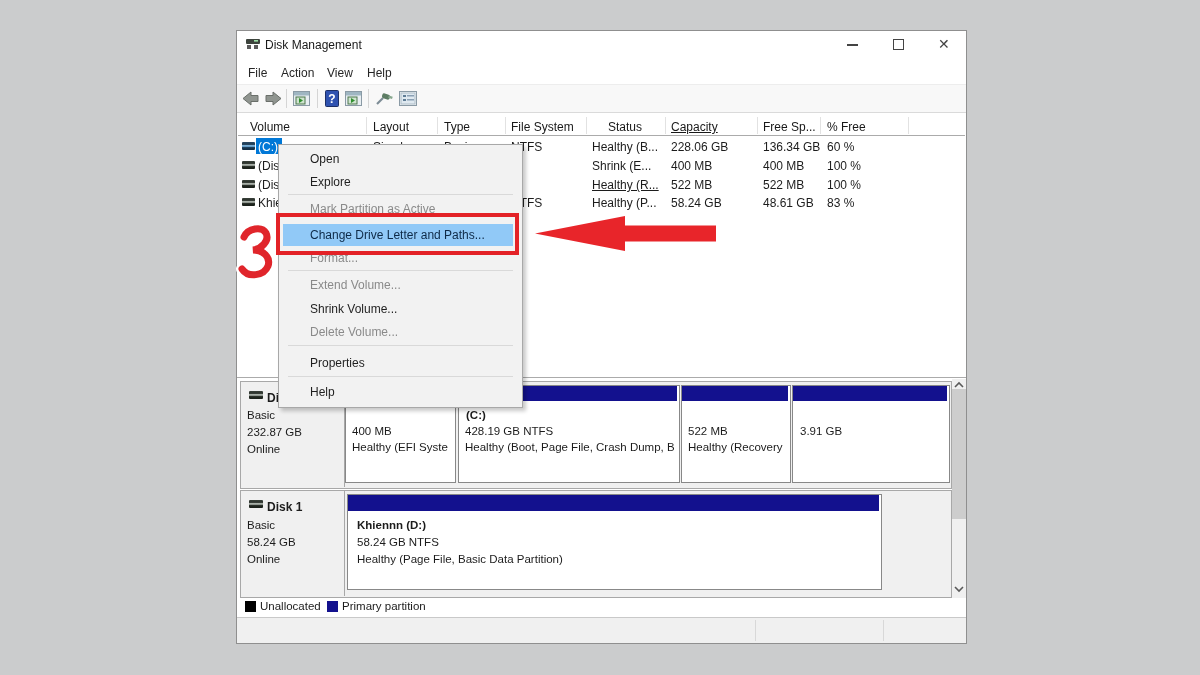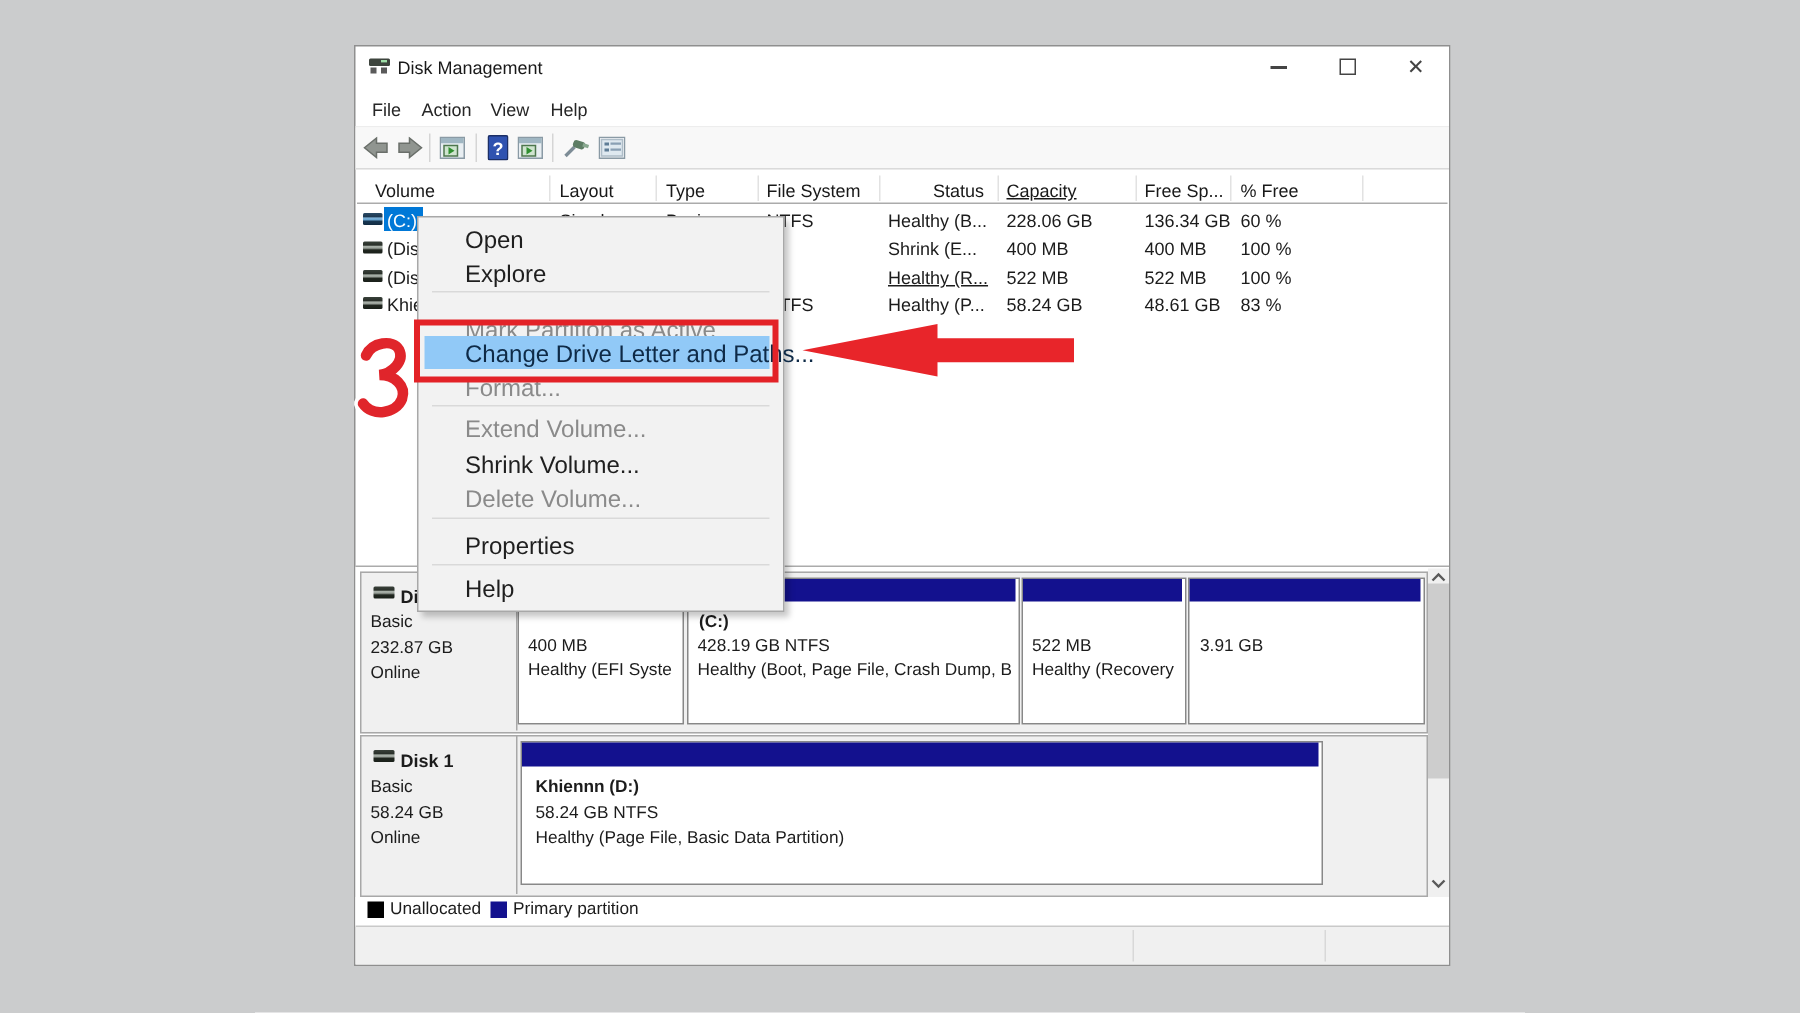--- a/index.html
+++ b/index.html
@@ -9,21 +9,21 @@
   .t11{font-size:11.5px;color:#1c1c1c;white-space:nowrap;}
   .win{left:236px;top:30px;width:729px;height:612px;background:#fff;border:1px solid #8f8f8f;}
   .titletxt{left:265px;top:38px;font-size:12px;color:#191919;}
   .menutxt{top:66px;font-size:12px;color:#262626;}
   .colsep{width:1px;background:#e2e2e2;top:117px;height:17px;}
   .hdrtxt{top:120px;font-size:12px;color:#191919;white-space:nowrap;}
   .diskicon{width:13px;height:8px;border-radius:1px;background:linear-gradient(to bottom,#39413a 0%,#2a302a 30%,#aab2aa 42%,#9aa19a 55%,#20261f 70%,#1a201a 100%);}
   .navy{background:#13118e;}
   .pbox{background:#fff;border:1px solid #888;}
   .ptxt{font-size:11.5px;color:#1c1c1c;white-space:nowrap;overflow:hidden;}
-  .mitem{left:310px;font-size:16px;color:#1f1f1f;white-space:nowrap;}
+  .mitem{left:310px;font-size:12px;color:#1f1f1f;white-space:nowrap;}
   .mdis{color:#8a8a8a;}
   .msep{left:288px;width:225px;height:1px;background:#d9d9d9;}
 </style>
 </head>
 <body>
 
 <div class="abs win"></div>
 
 <svg class="abs" style="left:245px;top:37px;" width="16" height="14" viewBox="0 0 16 14">
   <rect x="1" y="2" width="14" height="5" rx="1" fill="#3d443d"></rect>
@@ -78,21 +78,21 @@
   <rect x="8" y="4" width="7" height="1.5" fill="#8aa0b4"></rect>
   <rect x="4" y="8" width="3" height="2" fill="#5f7d96"></rect>
   <rect x="8" y="8" width="7" height="1.5" fill="#8aa0b4"></rect>
 </svg>
 
 <div class="abs" style="left:238px;top:135px;width:727px;height:1px;background:#ababab;"></div>
 <div class="abs hdrtxt" style="left:250px;">Volume</div>
 <div class="abs hdrtxt" style="left:373px;">Layout</div>
 <div class="abs hdrtxt" style="left:444px;">Type</div>
 <div class="abs hdrtxt" style="left:511px;">File System</div>
-<div class="abs hdrtxt" style="left:622px;">Status</div>
+<div class="abs hdrtxt" style="left:608px;">Status</div>
 <div class="abs hdrtxt" style="left:671px;text-decoration:underline;">Capacity</div>
 <div class="abs hdrtxt" style="left:763px;">Free Sp...</div>
 <div class="abs hdrtxt" style="left:827px;">% Free</div>
 <div class="abs colsep" style="left:366px;"></div>
 <div class="abs colsep" style="left:437px;"></div>
 <div class="abs colsep" style="left:505px;"></div>
 <div class="abs colsep" style="left:586px;"></div>
 <div class="abs colsep" style="left:665px;"></div>
 <div class="abs colsep" style="left:757px;"></div>
 <div class="abs colsep" style="left:820px;"></div>
@@ -193,21 +193,21 @@
 <div class="abs t11" style="left:342px;top:600px;">Primary partition</div>
 
 <div class="abs" style="left:237px;top:618px;width:729px;height:25px;background:#f0f0f0;"></div>
 <div class="abs" style="left:755px;top:620px;width:1px;height:21px;background:#d8d8d8;"></div>
 <div class="abs" style="left:883px;top:620px;width:1px;height:21px;background:#d8d8d8;"></div>
 
 <div class="abs" style="left:278px;top:144px;width:243px;height:262px;background:#f2f2f2;border:1px solid #a8a8a8;box-shadow:3px 3px 4px rgba(0,0,0,0.22);"></div>
 <div class="abs mitem" style="top:152px;">Open</div>
 <div class="abs mitem" style="top:175px;">Explore</div>
 <div class="abs msep" style="top:194px;"></div>
-<div class="abs mitem mdis" style="top:212px;text-align:right;">Mark Partition as Active</div>
+<div class="abs mitem mdis" style="top:202px;text-align:right;">Mark Partition as Active</div>
 <div class="abs" style="left:283px;top:224px;width:230px;height:22px;background:#91c9f7;"></div>
 <div class="abs mitem" style="top:228px;color:#0e2a47;">Change Drive Letter and Paths...</div>
 <div class="abs mitem mdis" style="top:251px;">Format...</div>
 <div class="abs msep" style="top:270px;"></div>
 <div class="abs mitem mdis" style="top:278px;">Extend Volume...</div>
 <div class="abs mitem" style="top:302px;">Shrink Volume...</div>
 <div class="abs mitem mdis" style="top:325px;">Delete Volume...</div>
 <div class="abs msep" style="top:345px;"></div>
 <div class="abs mitem" style="top:356px;">Properties</div>
 <div class="abs msep" style="top:376px;"></div>

